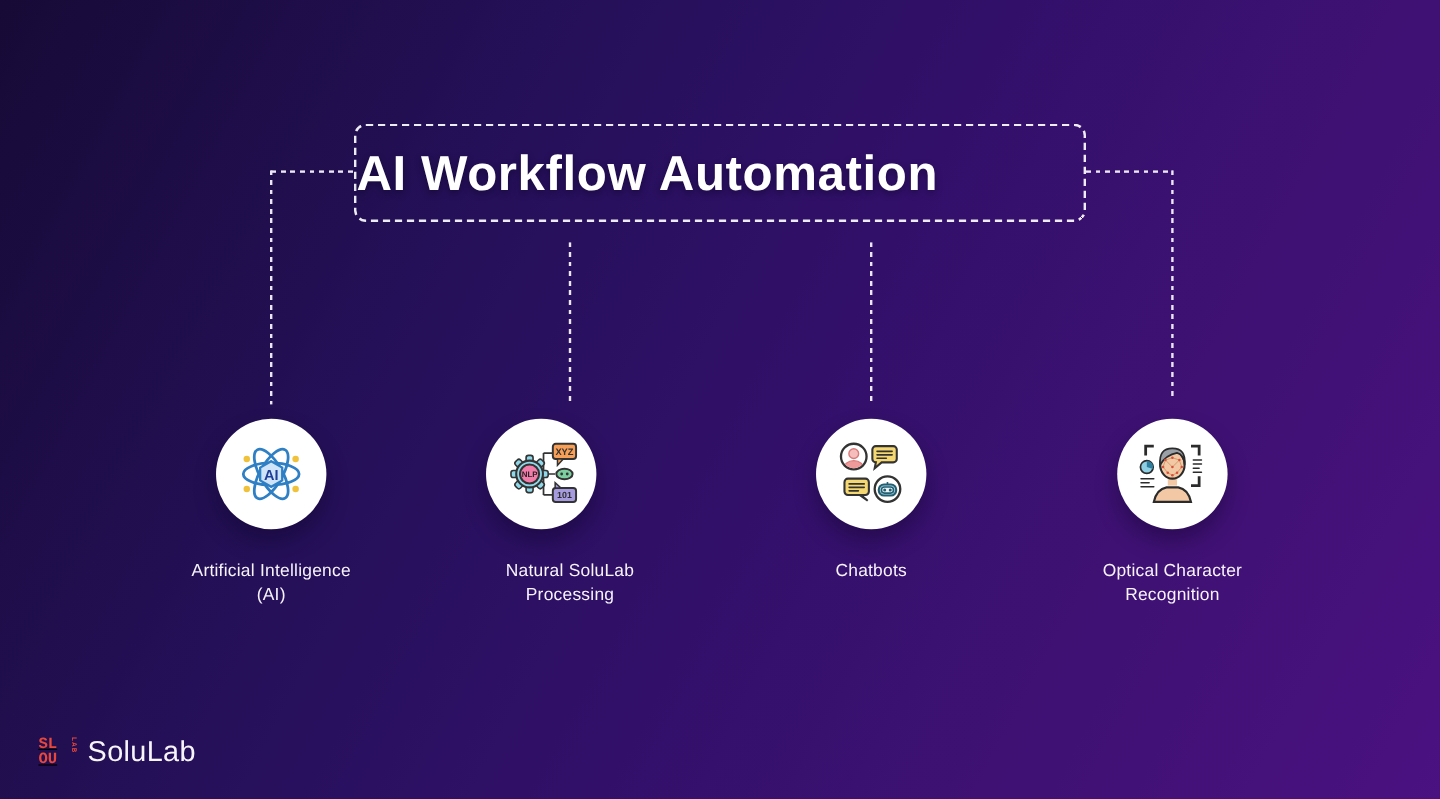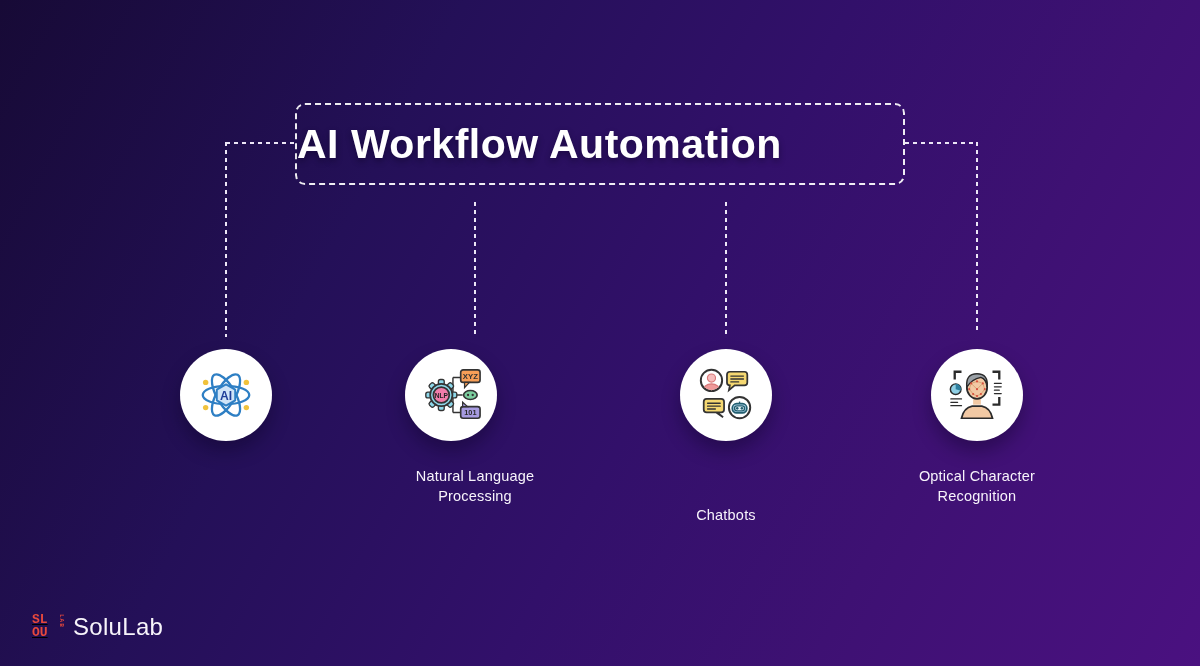--- a/index.html
+++ b/index.html
@@ -32,21 +32,21 @@
   .icon-circle{
     position:absolute;top:349px;width:92px;height:92px;border-radius:50%;
     background:#fff;box-shadow:0 10px 18px rgba(10,4,30,.35);
     display:flex;align-items:center;justify-content:center;
   }
   .node-label{
     position:absolute;top:466px;width:240px;text-align:center;
     color:#f7f3fb;font-size:14.5px;line-height:20px;font-weight:500;letter-spacing:.2px;
   }
   .pos1{left:180px;} .pos2{left:405px;} .pos3{left:680px;} .pos4{left:931px;}
-  .lab1{left:106px;} .lab2{left:355px;} .lab3{left:606px;margin-top:39px;} .lab4{left:857px;}
+  .lab1{left:106px;} .lab2{left:355px;} .lab3{left:606px;} .lab4{left:857px;}
   
   .brand{position:absolute;left:32px;top:608px;display:flex;align-items:center;gap:9px;}
   .logomark{position:relative;width:32px;height:38px;text-decoration:underline;}
   .logomark .rows{
     font-family:"Liberation Mono",monospace;font-weight:700;font-size:13px;line-height:13px;
     color:#e8483c;letter-spacing:0;padding-top:5px;
   }
   .logomark .side{
     position:absolute;right:-1px;top:6px;color:#e8483c;font-size:6px;font-weight:700;
     writing-mode:vertical-rl;letter-spacing:1px;font-family:"Liberation Mono",monospace;
@@ -77,20 +77,24 @@
         <ellipse cx="32" cy="32" rx="24" ry="9.5" transform="rotate(60 32 32)"></ellipse>
         <ellipse cx="32" cy="32" rx="24" ry="9.5" transform="rotate(120 32 32)"></ellipse>
       </g>
       <circle cx="11" cy="19" r="2.8" fill="#f0c23c"></circle>
       <circle cx="53" cy="19" r="2.8" fill="#f0c23c"></circle>
       <circle cx="11" cy="45" r="2.8" fill="#f0c23c"></circle>
       <circle cx="53" cy="45" r="2.8" fill="#f0c23c"></circle>
       <polygon points="32,21 41.5,26.5 41.5,37.5 32,43 22.5,37.5 22.5,26.5" fill="#cfe4f8" stroke="#2e7fc4" stroke-width="2"></polygon>
       <text x="32" y="36.8" text-anchor="middle" font-size="12.5" font-weight="bold" fill="#1f3e99">AI</text>
     </svg>
+  </div>
+  <div class="node-label lab1">
+    <div>Artificial Intelligence</div>
+    <div>(AI)</div>
   </div>
 
   <div class="icon-circle pos2">
     <svg width="62" height="62" viewBox="0 0 64 64">
       <path d="M34 14 H46 M34 50 H44 M34 14 V50 M34 32 H44" fill="none" stroke="#333" stroke-width="1.5"></path>
       <g transform="translate(22,32)">
         <g fill="#8ed8ea" stroke="#333" stroke-width="1.4">
           <rect x="-3" y="-16" width="6" height="7" rx="2"></rect>
           <rect x="-3" y="-16" width="6" height="7" rx="2" transform="rotate(45)"></rect>
           <rect x="-3" y="-16" width="6" height="7" rx="2" transform="rotate(90)"></rect>
@@ -113,21 +117,21 @@
       <circle cx="49.6" cy="32" r="1.2" fill="#333"></circle>
       <circle cx="54.4" cy="32" r="1.2" fill="#333"></circle>
       <g>
         <rect x="42" y="44" width="20" height="12" rx="2.5" fill="#a79be0" stroke="#333" stroke-width="1.7"></rect>
         <polygon points="44,44 49,44 44,39.5" fill="#a79be0" stroke="#333" stroke-width="1.3"></polygon>
         <text x="52" y="53" text-anchor="middle" font-size="7.6" font-weight="bold" fill="#2b2b2b">101</text>
       </g>
     </svg>
   </div>
   <div class="node-label lab2">
-    <div>Natural Language</div>
+    <div>Natural SoluLab</div>
     <div>Processing</div>
   </div>
 
   <div class="icon-circle pos3">
     <svg width="62" height="62" viewBox="0 0 64 64">
       <defs>
           <clipPath id="avclip">
             <circle cx="17" cy="17" r="10"></circle>
           </clipPath>
         </defs>

